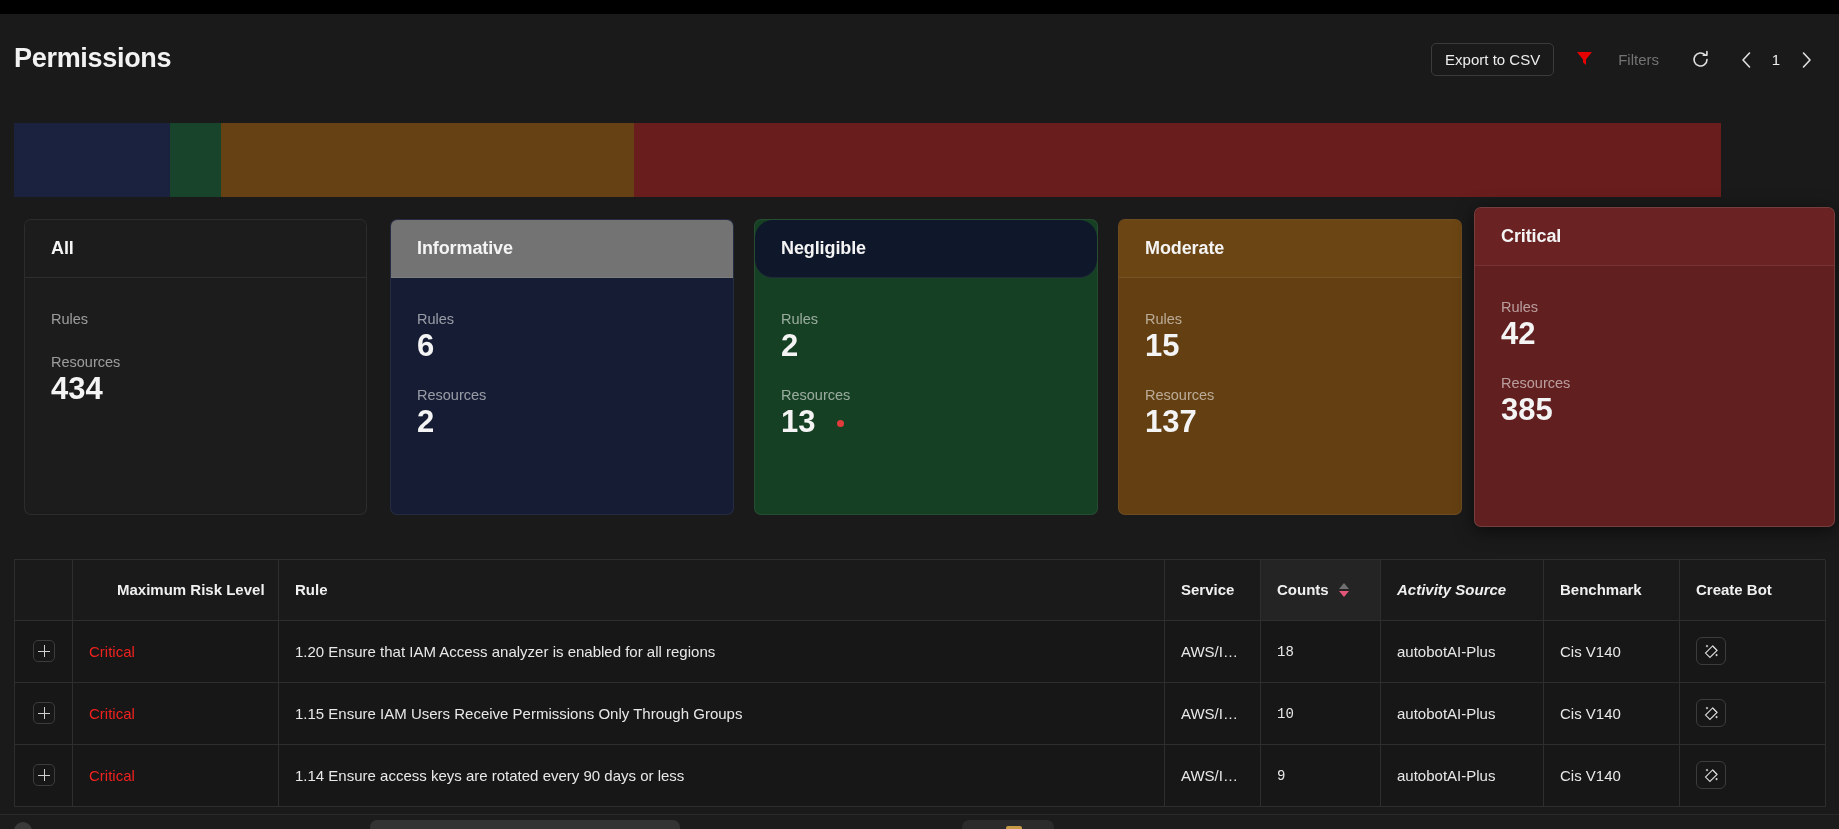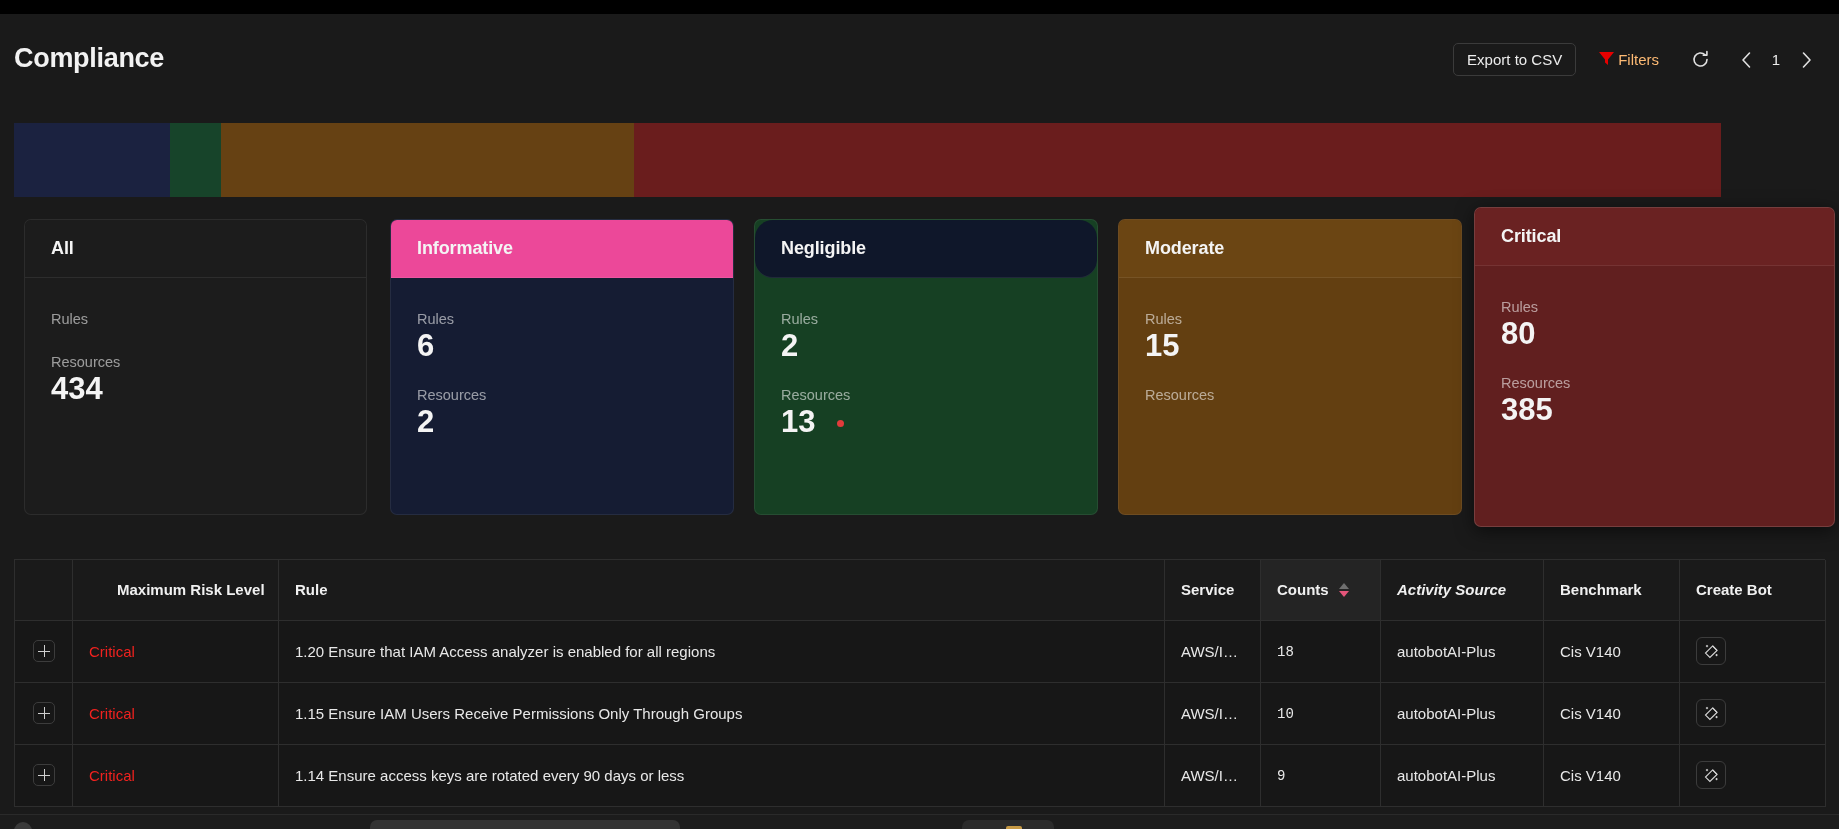--- a/index.html
+++ b/index.html
@@ -51,23 +51,23 @@
     font-size: 15px;
     font-family: "Liberation Sans", sans-serif;
     display: flex; align-items: center;
     cursor: pointer;
   }
   .filters-btn {
     height: 33px;
     margin-left: 22px;
     background: transparent;
     border: none;
-    color: #fdba74;
+    color: #737373;
     font-size: 15px;
-    display: flex; align-items: center; gap: 3px;
+    display: flex; align-items: center; gap: 25px;
     cursor: pointer;
     font-family: "Liberation Sans", sans-serif;
   }
   .filter-icon { display: block; }
   .refresh-btn {
     width: 30px; height: 30px;
     margin-left: 26px;
     background: transparent; border: none;
     display: flex; align-items: center; justify-content: center;
     cursor: pointer;
@@ -263,21 +263,21 @@
 </head>
 <body>
 
 <div id="app">
 
   <div class="top-strip"></div>
 
   <div class="surface">
 
     <div class="header">
-      <div class="page-title">Compliance</div>
+      <div class="page-title">Permissions</div>
 
       <div class="header-actions">
         <button class="export-btn">Export to CSV</button>
 
         <button class="filters-btn">
           <span class="filter-icon">
             <svg width="17" height="15" viewBox="0 0 17 15">
               <polygon points="1,1 16,1 10,8.5 10,14 7,11.5 7,8.5" fill="#e60000"></polygon>
             </svg>
           </span>
@@ -322,21 +322,21 @@
           <div class="card-body">
             <div class="metric-label">Rules</div>
             <div class="metric-gap"></div>
             <div class="metric-label">Resources</div>
             <div class="metric-value">
               <span>434</span>
             </div>
           </div>
         </div>
         <div class="card" style="left: 380px; width: 344px; background: rgb(21, 28, 51);">
-          <div class="card-head" style="background: #ec4899;">
+          <div class="card-head" style="background: #737373;">
             <div class="card-title">Informative</div>
           </div>
           <div class="card-body">
             <div class="metric-label">Rules</div>
             <div class="metric-value">6</div>
             <div class="metric-gap"></div>
             <div class="metric-label">Resources</div>
             <div class="metric-value">
               <span>2</span>
             </div>
@@ -359,29 +359,32 @@
         </div>
         <div class="card" style="left: 1108px; width: 344px; background: rgb(99, 63, 17);">
           <div class="card-head" style="background: rgb(107, 69, 19);">
             <div class="card-title">Moderate</div>
           </div>
           <div class="card-body">
             <div class="metric-label">Rules</div>
             <div class="metric-value">15</div>
             <div class="metric-gap"></div>
             <div class="metric-label">Resources</div>
+            <div class="metric-value">
+              <span>137</span>
+            </div>
           </div>
         </div>
         <div class="card selected" style="left: 1464px; width: 361px; background: rgb(97, 31, 31);">
           <div class="card-head" style="background: rgb(106, 34, 34);">
             <div class="card-title">Critical</div>
           </div>
           <div class="card-body">
             <div class="metric-label">Rules</div>
-            <div class="metric-value">80</div>
+            <div class="metric-value">42</div>
             <div class="metric-gap"></div>
             <div class="metric-label">Resources</div>
             <div class="metric-value">
               <span>385</span>
             </div>
           </div>
         </div>
       </div>
 
     <div class="table-wrap">

